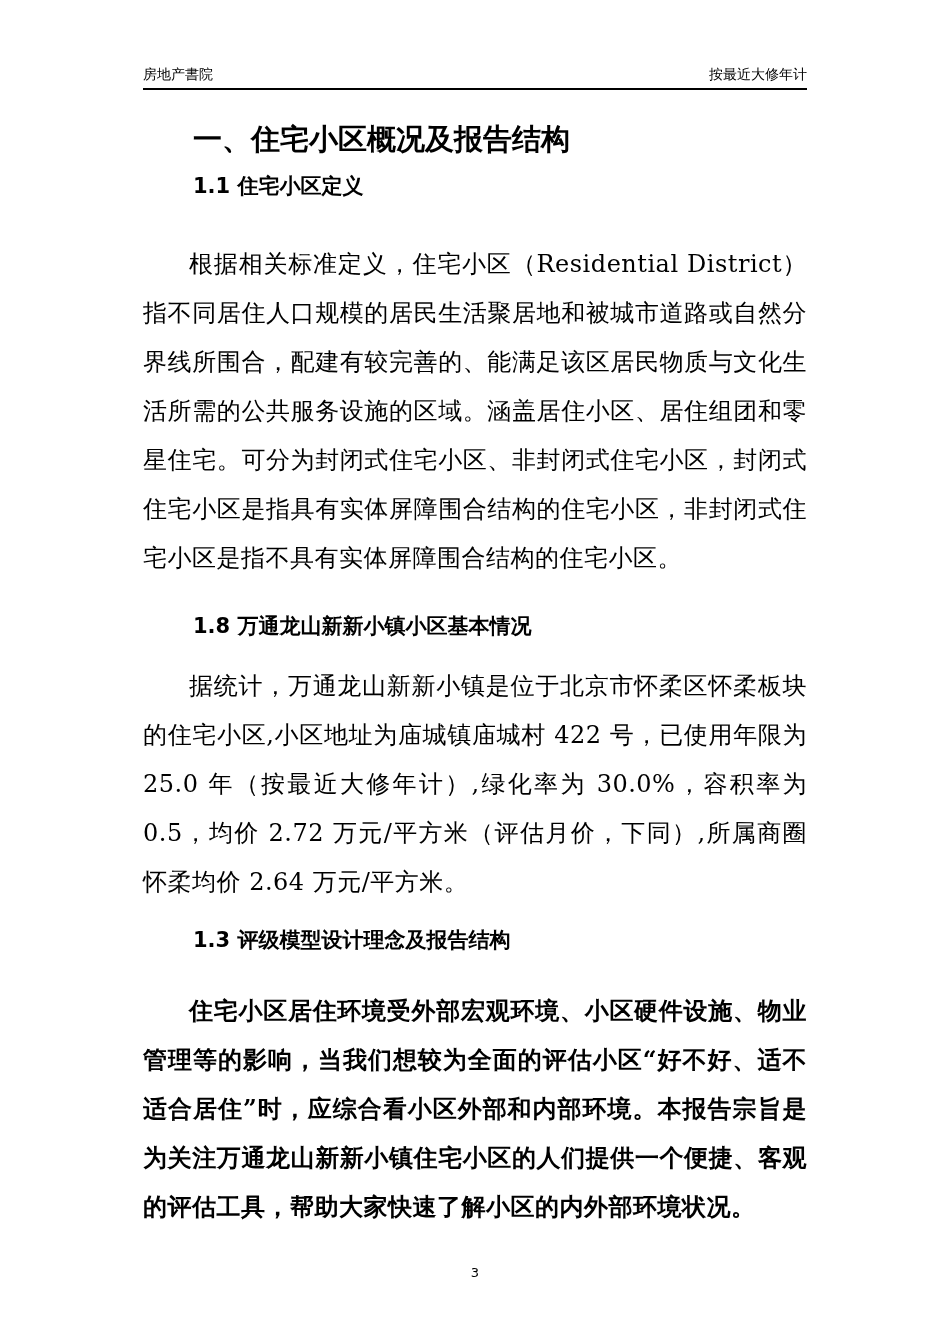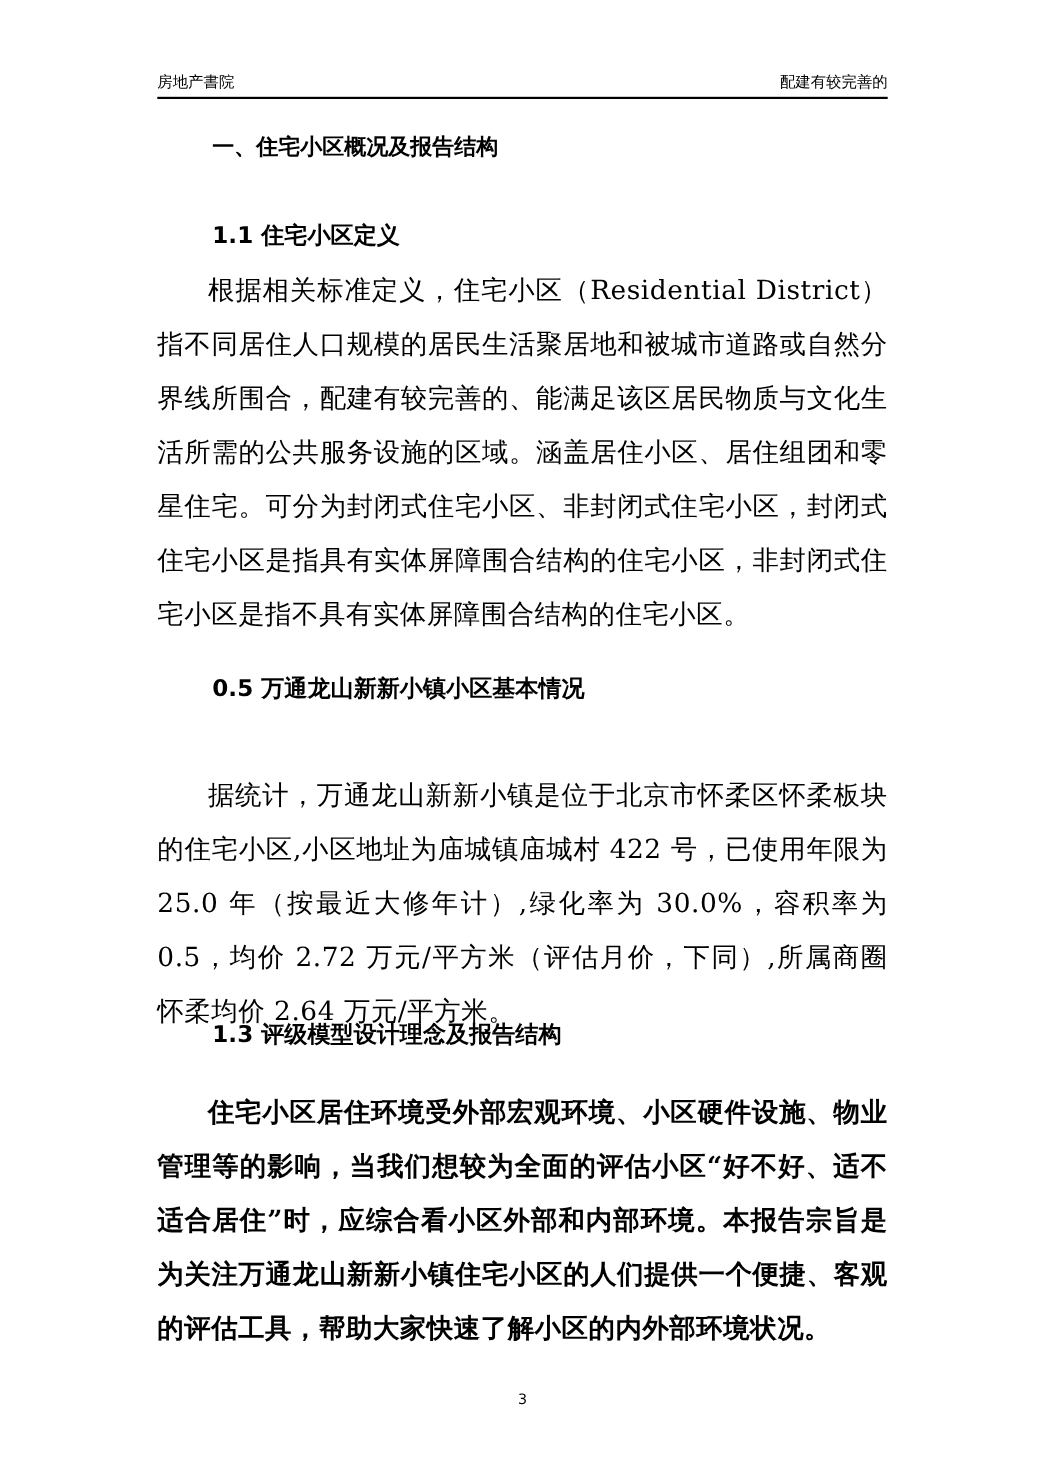--- a/index.html
+++ b/index.html
@@ -1,38 +1,38 @@
 <!DOCTYPE html>
 <html><head>
 <meta charset="utf-8">
 <style>
   html, body { margin: 0; padding: 0; background: #ffffff; }
   body { width: 950px; height: 1344px; position: relative; font-family: "DejaVu Serif", serif; color: #000; }
   .header { position: absolute; left: 143px; right: 143px; top: 66px; height: 22px; font-family: "DejaVu Sans", sans-serif; font-size: 14px; }
   .header .left { position: absolute; left: 0; top: 0; text-align: right; }
   .header .right { position: absolute; right: 0; top: 0; }
   .header-rule { position: absolute; left: 143px; right: 143px; top: 88px; height: 2px; background: #000; }
-  .h1 { position: absolute; left: 193px; top: 120px; font-size: 20px; font-weight: bold; font-family: Liberation Serif, serif; }
+  .h1 { position: absolute; left: 193px; top: 120px; font-size: 29px; font-weight: bold; font-family: Liberation Serif, serif; }
   .h2 { position: absolute; left: 193px; font-size: 21px; font-weight: bold; font-family: "DejaVu Sans", sans-serif; }
   .para { position: absolute; left: 143px; width: 664px; font-size: 24px; line-height: 49px; text-indent: 46px; text-align: justify; letter-spacing: 0.5px; }
   .pagenum { position: absolute; left: 0; right: 0; top: 1265px; text-align: center; font-size: 13px; font-family: "DejaVu Sans", sans-serif; }
 </style>
 </head>
 <body>
 
 <div class="header">
   <span class="left">房地产書院</span>
-  <span class="right">配建有较完善的</span>
+  <span class="right">按最近大修年计</span>
 </div>
 <div class="header-rule"></div>
 
 <div class="h1">一、住宅小区概况及报告结构</div>
 
-<div class="h2" style="top:200px;">1.1 住宅小区定义</div>
+<div class="h2" style="top:172px;">1.1 住宅小区定义</div>
 <div class="para" style="top:240px;">根据相关标准定义，住宅小区（Residential District）指不同居住人口规模的居民生活聚居地和被城市道路或自然分界线所围合，配建有较完善的、能满足该区居民物质与文化生活所需的公共服务设施的区域。涵盖居住小区、居住组团和零星住宅。可分为封闭式住宅小区、非封闭式住宅小区，封闭式住宅小区是指具有实体屏障围合结构的住宅小区，非封闭式住宅小区是指不具有实体屏障围合结构的住宅小区。</div>
 
-<div class="h2" style="top:612px;">0.5 万通龙山新新小镇小区基本情况</div>
-<div class="para" style="top:699px;">据统计，万通龙山新新小镇是位于北京市怀柔区怀柔板块的住宅小区,小区地址为庙城镇庙城村 422 号，已使用年限为 25.0 年（按最近大修年计）,绿化率为 30.0%，容积率为 0.5，均价 2.72 万元/平方米（评估月价，下同）,所属商圈怀柔均价 2.64 万元/平方米。</div>
+<div class="h2" style="top:612px;">1.8 万通龙山新新小镇小区基本情况</div>
+<div class="para" style="top:662px;">据统计，万通龙山新新小镇是位于北京市怀柔区怀柔板块的住宅小区,小区地址为庙城镇庙城村 422 号，已使用年限为 25.0 年（按最近大修年计）,绿化率为 30.0%，容积率为 0.5，均价 2.72 万元/平方米（评估月价，下同）,所属商圈怀柔均价 2.64 万元/平方米。</div>
 
 <div class="h2" style="top:926px;">1.3 评级模型设计理念及报告结构</div>
 <div class="para" style="top:986px;font-weight:bold;">住宅小区居住环境受外部宏观环境、小区硬件设施、物业管理等的影响，当我们想较为全面的评估小区“好不好、适不适合居住”时，应综合看小区外部和内部环境。本报告宗旨是为关注万通龙山新新小镇住宅小区的人们提供一个便捷、客观的评估工具，帮助大家快速了解小区的内外部环境状况。</div>
 
 <div class="pagenum">3</div>
 
 </body></html>

